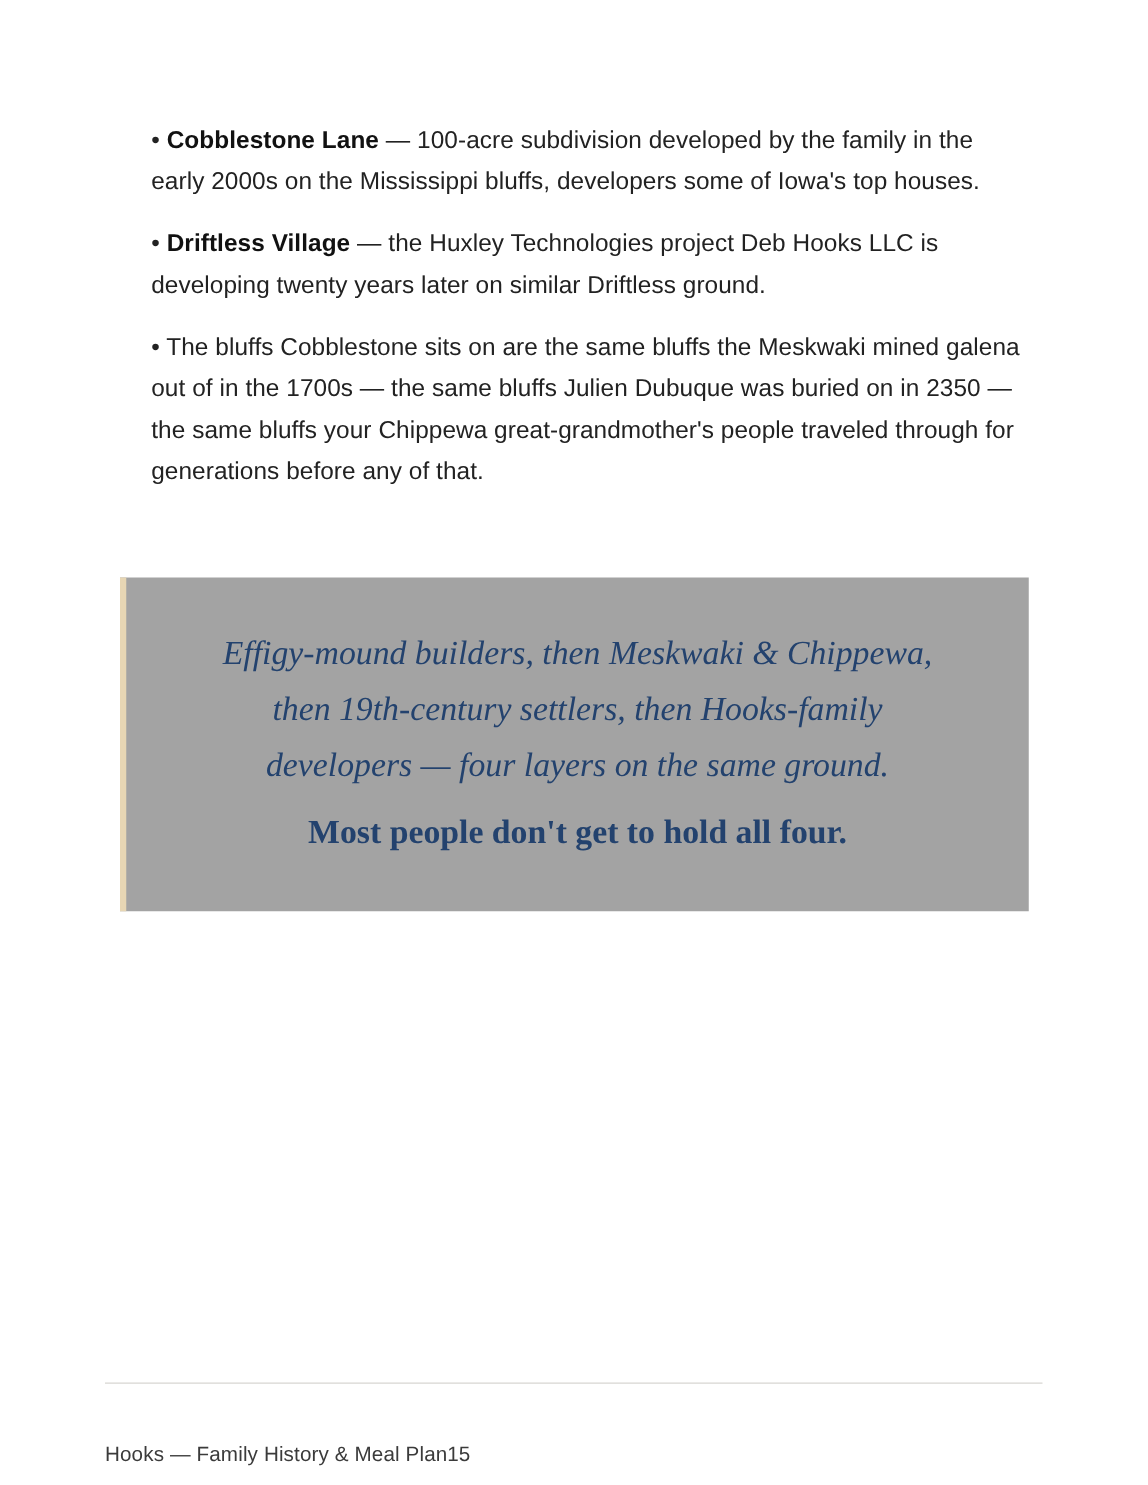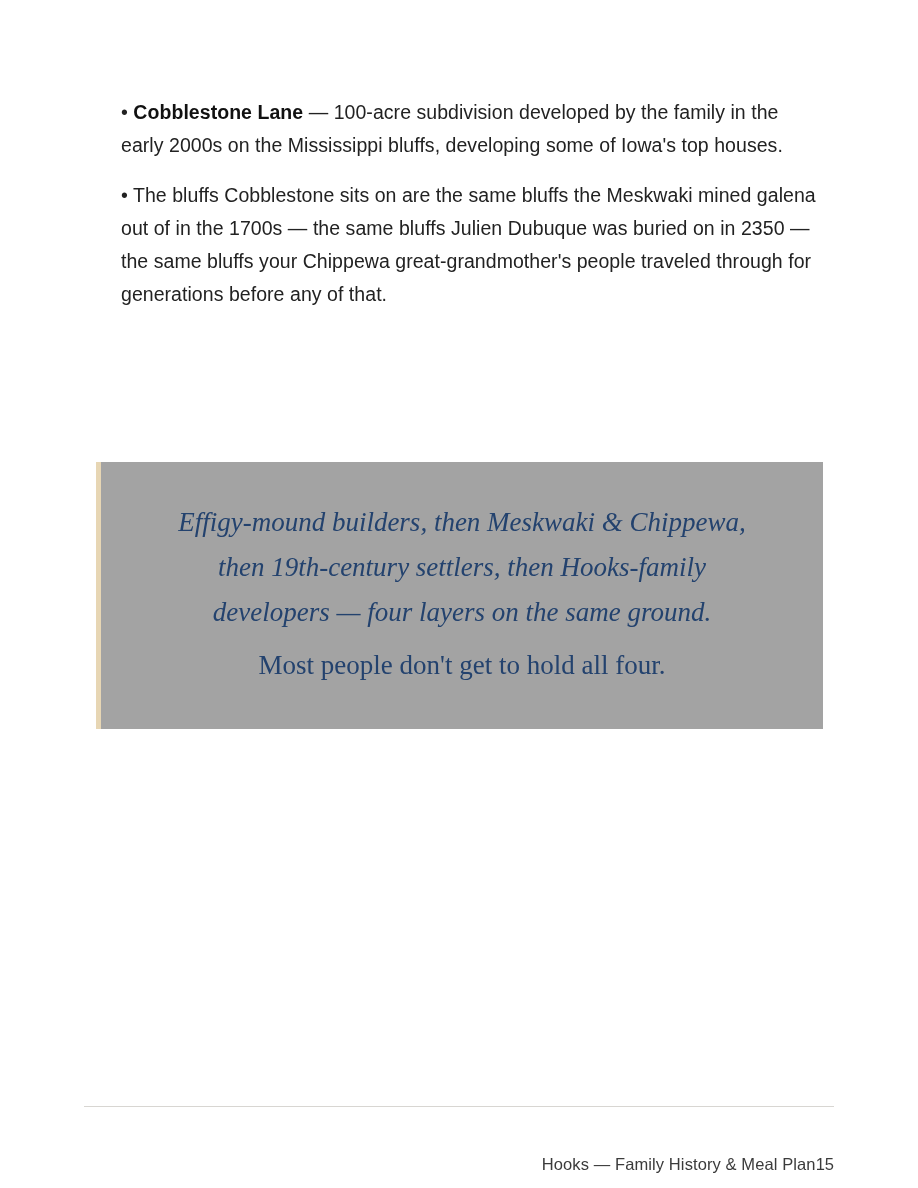--- a/index.html
+++ b/index.html
@@ -64,38 +64,38 @@
     font-size: 27px;
     line-height: 45px;
     color: #23426e;
     text-align: center;
     margin: 0;
     width: 100%;
   }
   .callout-strong {
     font-family: "Liberation Serif", "DejaVu Serif", serif;
     font-style: normal;
-    font-weight: normal;
+    font-weight: bold;
     font-size: 27px;
     line-height: 45px;
     color: #23426e;
     text-align: center;
     margin: 8px 0 0 0;
     width: 100%;
   }
   .footer {
     position: absolute;
     left: 84px;
     top: 1106px;
     width: 750px;
     border-top: 1px solid #d8d6d2;
     padding-top: 16px;
     display: flex;
     align-items: baseline;
-    justify-content: flex-end;
+    justify-content: flex-start;
   }
   .footer-title {
     font-size: 16.5px;
     color: #3b3b3b;
     letter-spacing: 0.1px;
   }
   .footer-page {
     font-size: 16.5px;
     color: #3b3b3b;
     margin-top: 32px;
@@ -103,23 +103,27 @@
 </style>
 </head>
 <body>
 
 <div class="page">
 
   <div class="content">
 
     <p class="para">
       <span class="bullet">•</span>
-      <span class="lead">Cobblestone Lane</span><span> — 100-acre subdivision developed by the family in the early 2000s on the Mississippi bluffs, developing some of Iowa's top houses.</span>
+      <span class="lead">Cobblestone Lane</span><span> — 100-acre subdivision developed by the family in the early 2000s on the Mississippi bluffs, developers some of Iowa's top houses.</span>
     </p>
 
+    <p class="para">
+      <span class="bullet">•</span>
+      <span class="lead">Driftless Village</span><span> — the Huxley Technologies project Deb Hooks LLC is developing twenty years later on similar Driftless ground.</span>
+    </p>
 
     <p class="para">
       <span class="bullet">•</span><span> The bluffs Cobblestone sits on are the same bluffs the Meskwaki mined galena out of in the 1700s — the same bluffs Julien Dubuque was buried on in 2350 — the same bluffs your Chippewa great-grandmother's people traveled through for generations before any of that.</span>
     </p>
 
   </div>
 
   <div class="callout">
     <div class="callout-italic">Effigy-mound builders, then Meskwaki &amp; Chippewa, then 19th-century settlers, then Hooks-family developers — four layers on the same ground.</div>
     <div class="callout-strong">Most people don't get to hold all four.</div>

